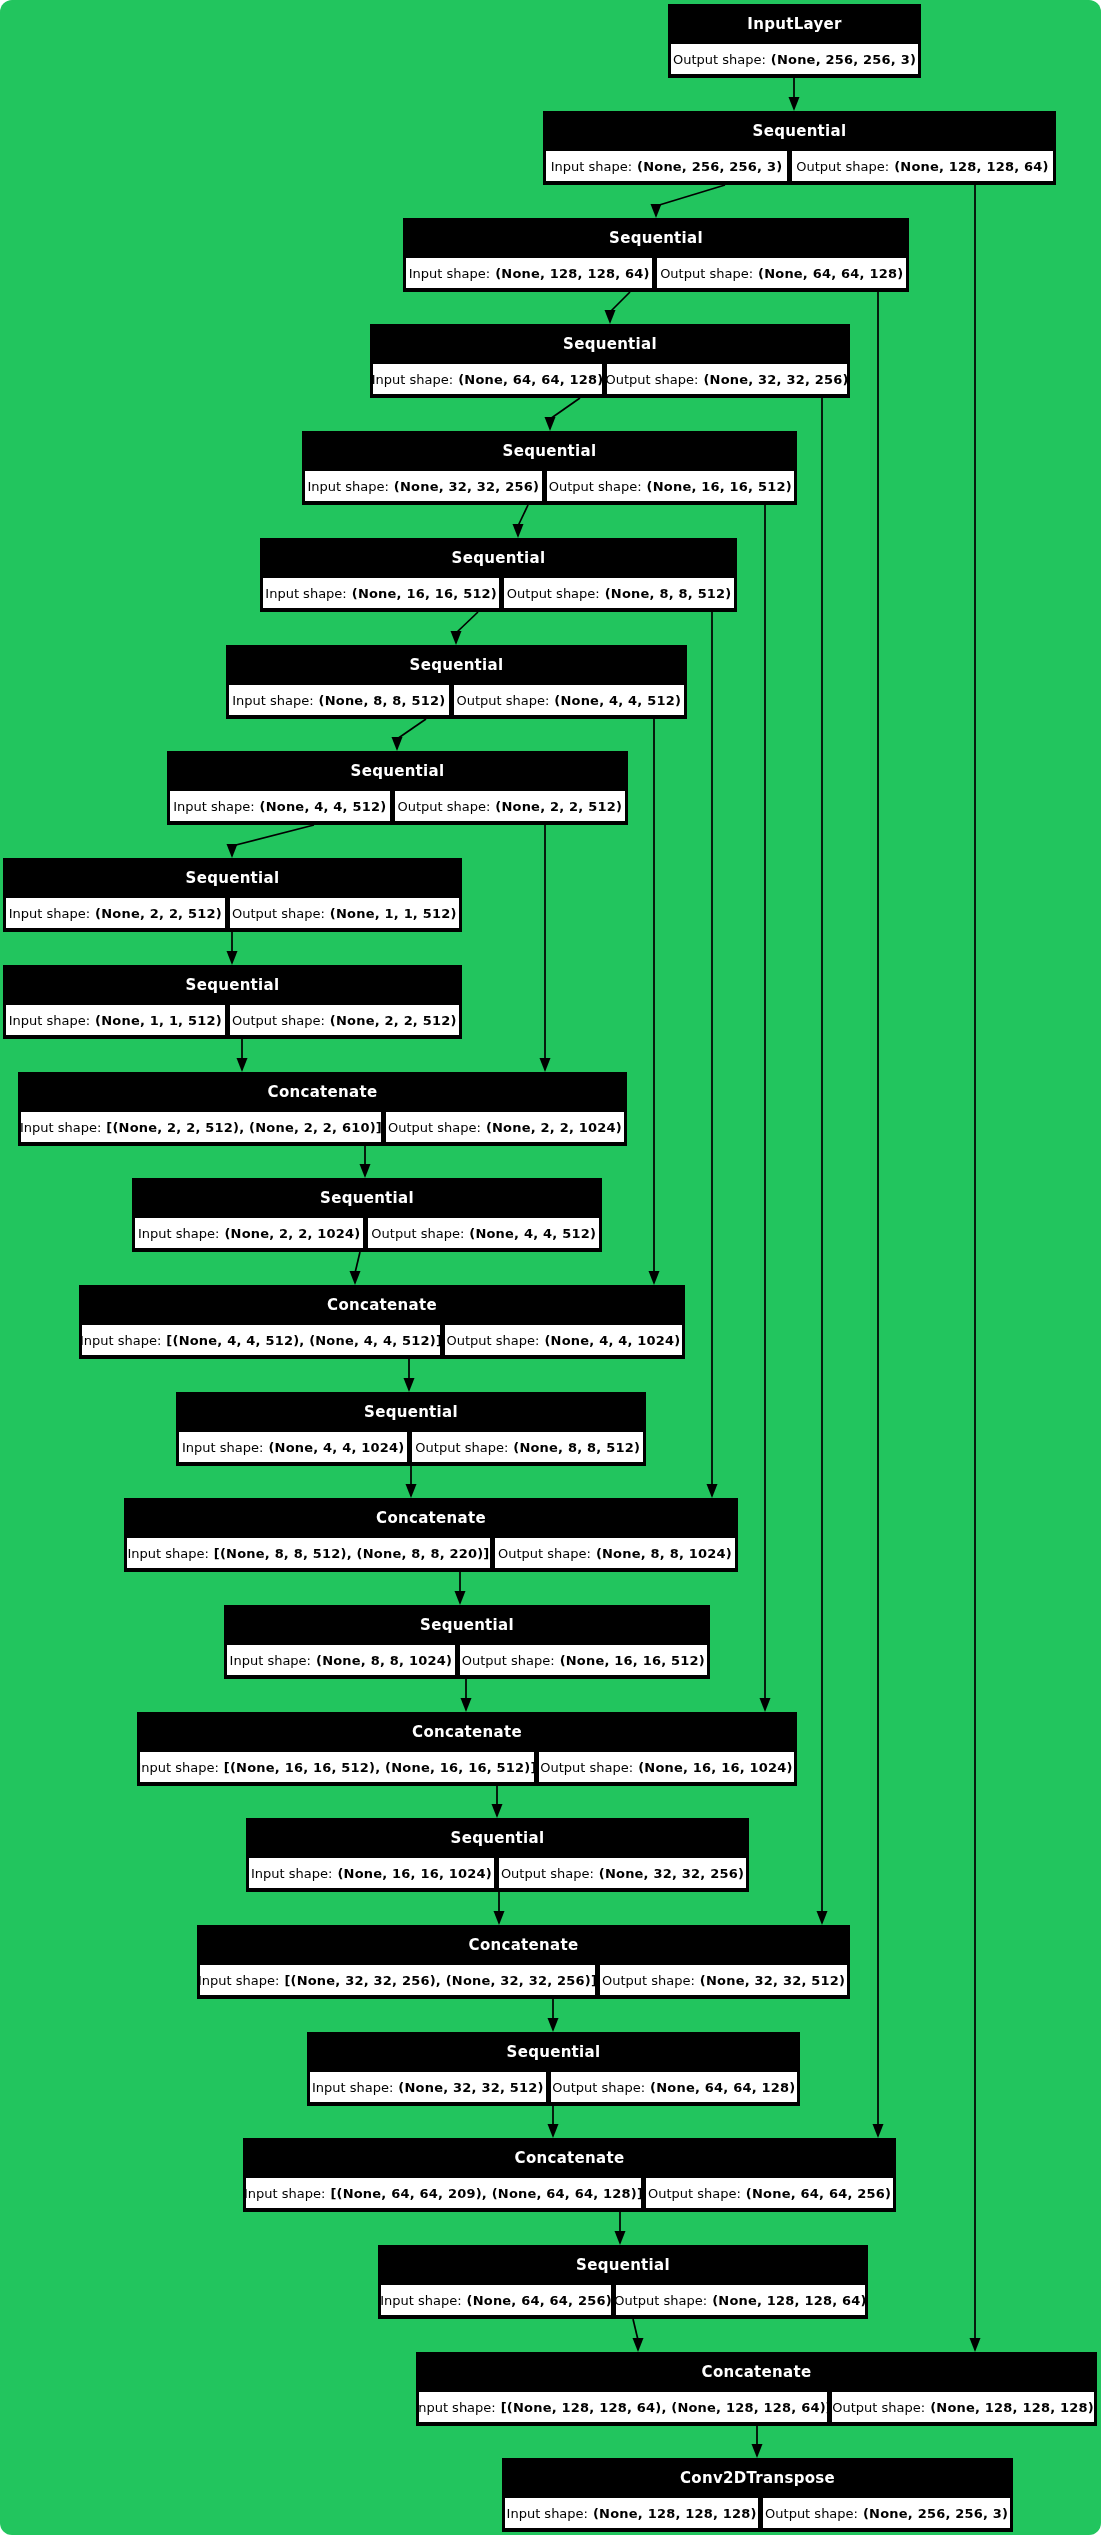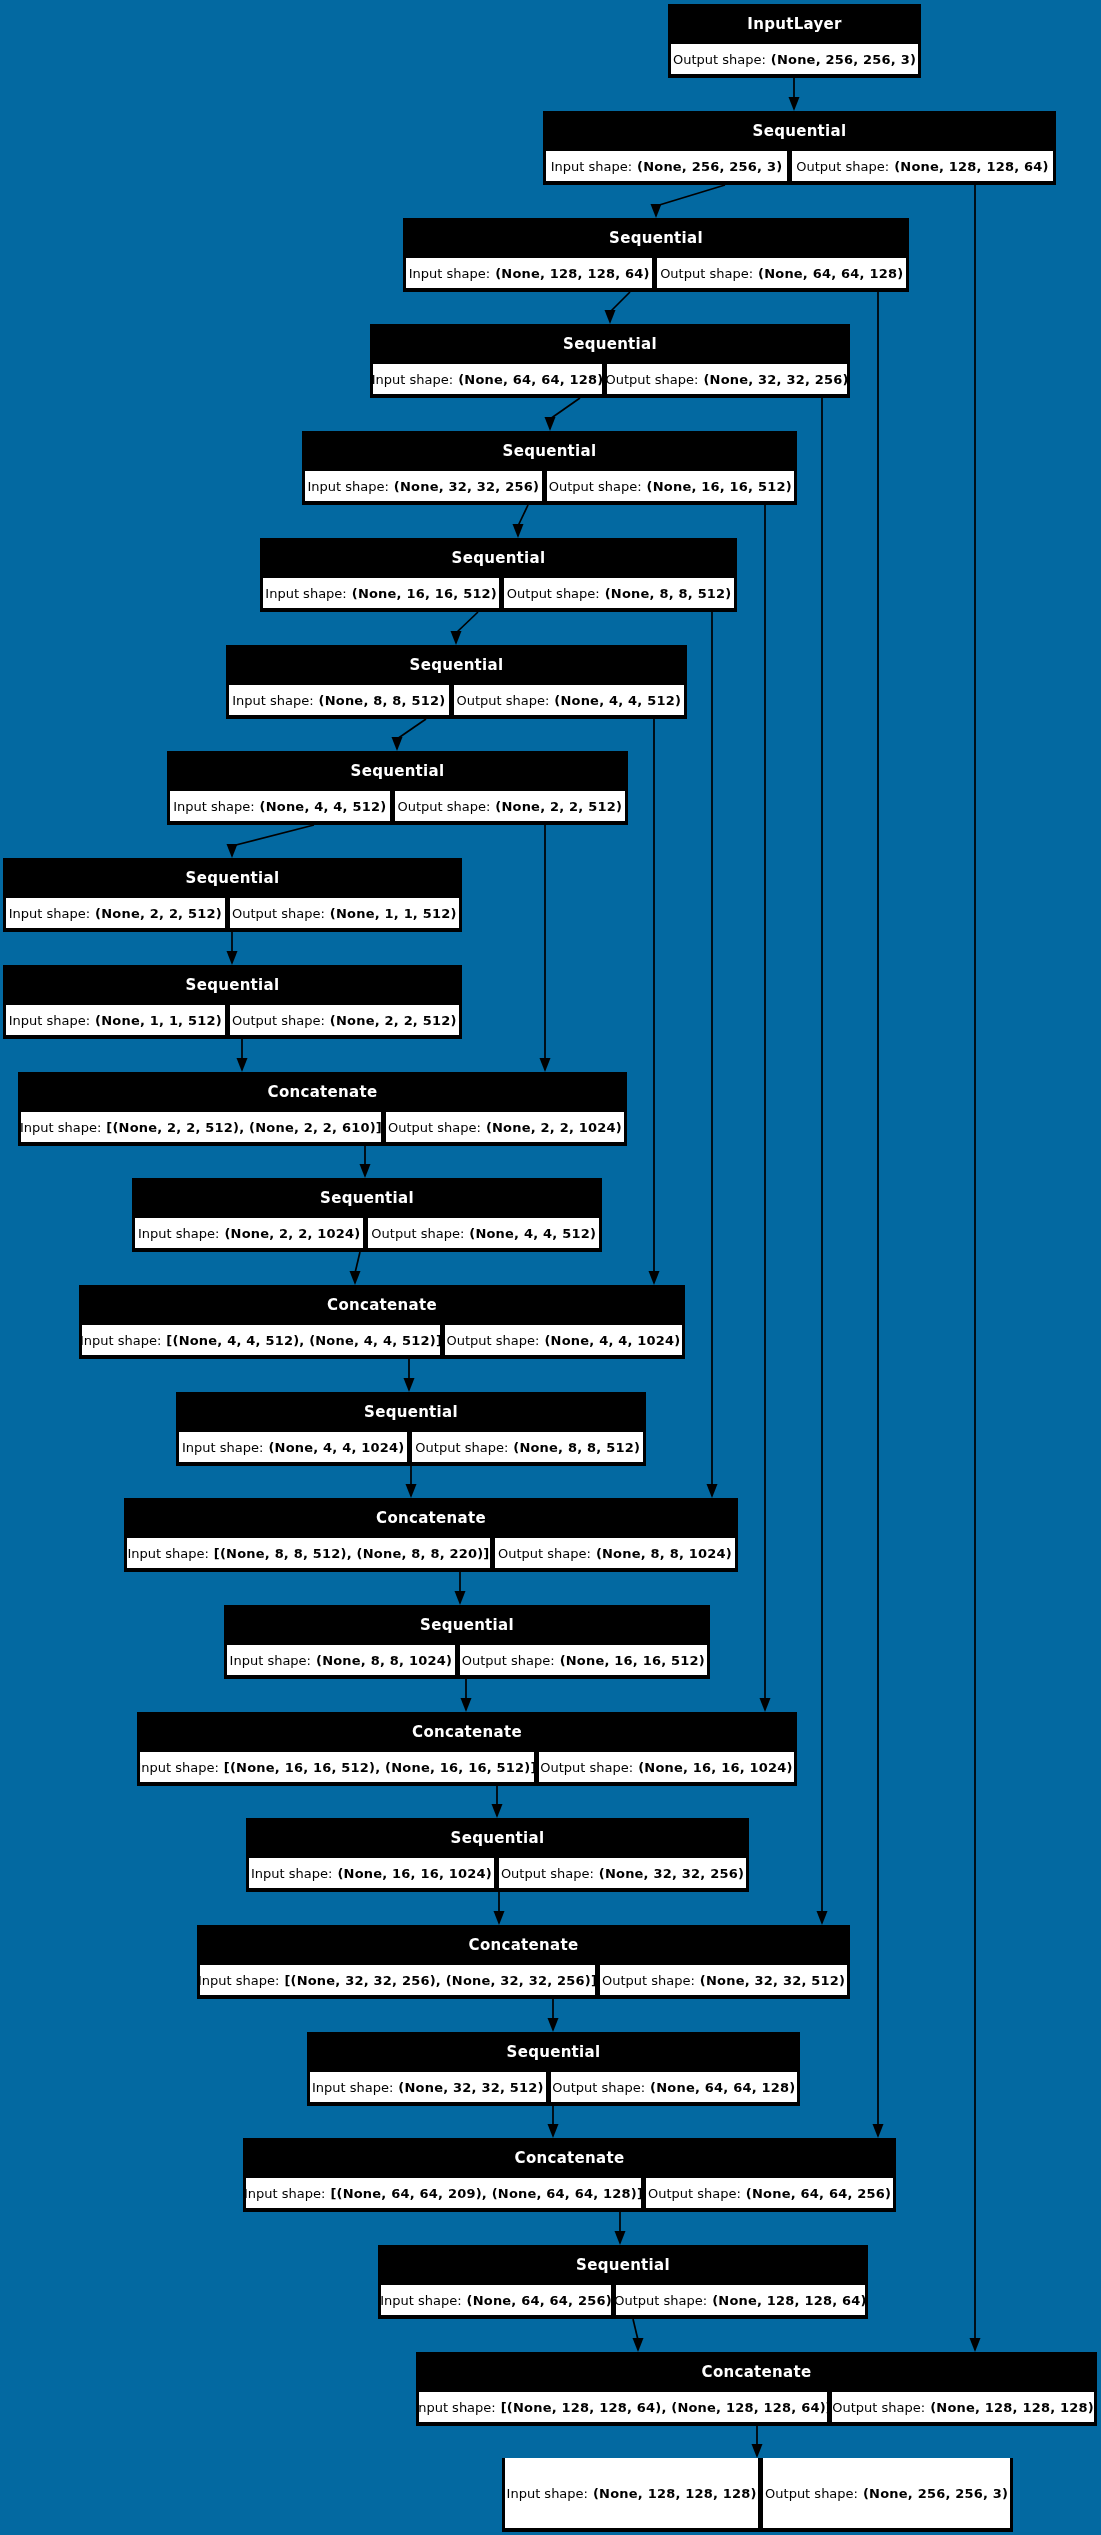--- a/index.html
+++ b/index.html
@@ -41,21 +41,21 @@
     white-space:nowrap;
     padding:0 8px;
     overflow:hidden;
   }
   .shape-cell .lbl{font-weight:normal;}
   .shape-cell .val{font-weight:bold;margin-left:5px;letter-spacing:0.2px;}
 </style>
 </head>
 <body>
 
-<div id="canvas" style="background: #0369a1;">
+<div id="canvas" style="background: #22c55e; border-radius: 12px;">
   <svg id="edge-layer" xmlns="http://www.w3.org/2000/svg">
       <line x1="794" y1="78" x2="794" y2="99" stroke="#000000" stroke-width="1.7"></line>
       <polygon points="788.5,97 799.5,97 794,111" fill="#000000"></polygon>
       <line x1="725" y1="185" x2="656" y2="206" stroke="#000000" stroke-width="1.7"></line>
       <polygon points="650.5,204 661.5,204 656,218" fill="#000000"></polygon>
       <line x1="630" y1="292" x2="610" y2="312" stroke="#000000" stroke-width="1.7"></line>
       <polygon points="604.5,310 615.5,310 610,324" fill="#000000"></polygon>
       <line x1="580" y1="398" x2="550" y2="419" stroke="#000000" stroke-width="1.7"></line>
       <polygon points="544.5,417 555.5,417 550,431" fill="#000000"></polygon>
       <line x1="528" y1="505" x2="518" y2="526" stroke="#000000" stroke-width="1.7"></line>
@@ -400,20 +400,21 @@
           <span class="lbl">Input shape:</span>
           <span class="val">[(None, 128, 128, 64), (None, 128, 128, 64)]</span>
         </div>
         <div class="shape-cell" style="background: rgb(255, 255, 255); color: rgb(0, 0, 0);">
           <span class="lbl">Output shape:</span>
           <span class="val">(None, 128, 128, 128)</span>
         </div>
       </div>
     </div>
     <div class="node" style="left: 502px; top: 2458px; width: 511px; background: rgb(0, 0, 0);">
+      <div class="node-title" style="color: rgb(255, 255, 255);">Conv2DTranspose</div>
       <div class="node-body">
         <div class="shape-cell" style="background: rgb(255, 255, 255); color: rgb(0, 0, 0);">
           <span class="lbl">Input shape:</span>
           <span class="val">(None, 128, 128, 128)</span>
         </div>
         <div class="shape-cell" style="background: rgb(255, 255, 255); color: rgb(0, 0, 0);">
           <span class="lbl">Output shape:</span>
           <span class="val">(None, 256, 256, 3)</span>
         </div>
       </div>

